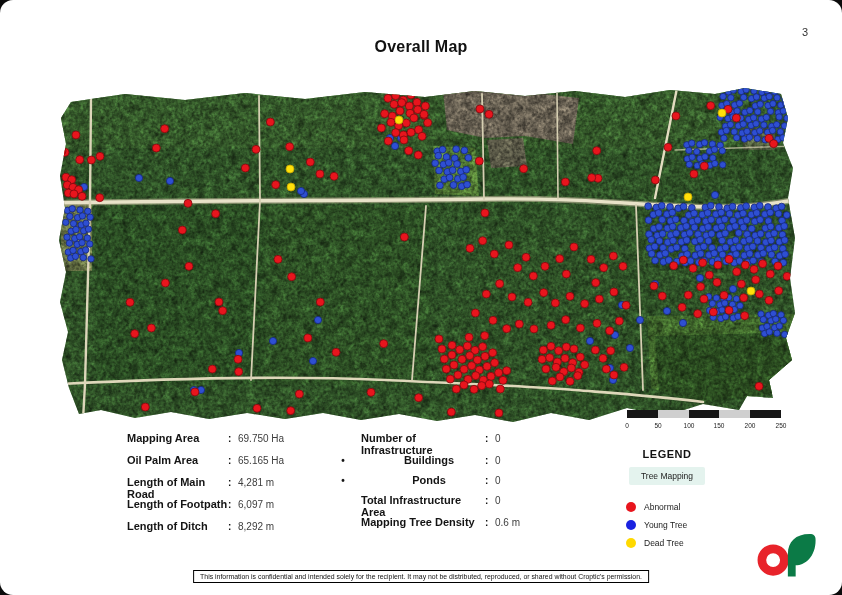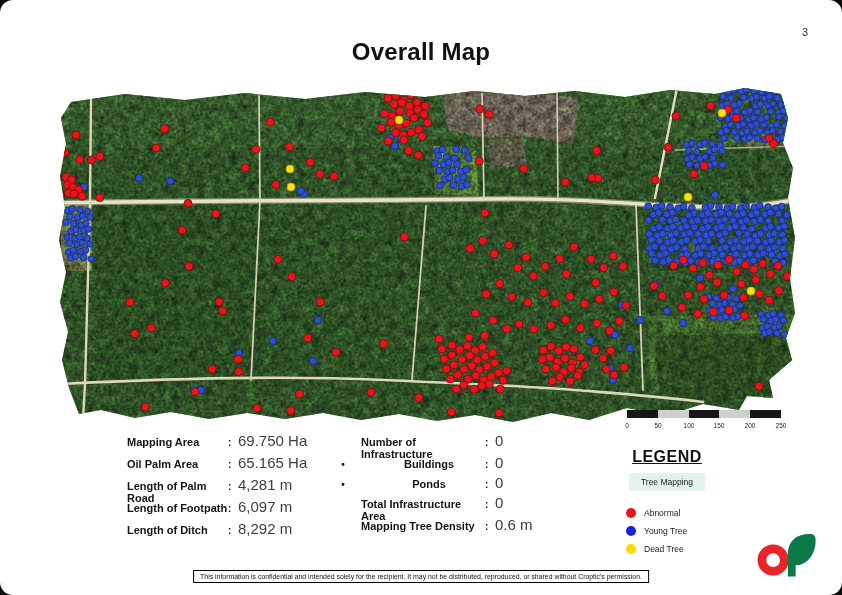--- a/index.html
+++ b/index.html
@@ -9,45 +9,45 @@
     position:relative;overflow:hidden;
   }
   .card{
     position:absolute;inset:0;background:#ffffff;border-radius:13px;overflow:hidden;
   }
   
   .logo{position:absolute;left:20px;top:24px;font-size:29px;font-weight:700;letter-spacing:-1px;color:#1c1c1c;}
   .logo .o{color:#e8232a;}
   .logo .p{color:#0b8a4b;}
   .page-num{position:absolute;right:34px;top:26px;font-size:11px;color:#333;}
-  .title{position:absolute;left:0;right:0;top:38px;text-align:center;font-size:24px;font-weight:800;color:#111;letter-spacing:.2px;}
+  .title{position:absolute;left:0;right:0;top:38px;text-align:center;font-size:16px;font-weight:800;color:#111;letter-spacing:.2px;}
   
   .map-wrap{position:absolute;left:55px;top:88px;width:740px;height:336px;}
   .map-wrap svg{display:block;}
   
   .scalebar{position:absolute;left:627px;top:410px;width:154px;height:24px;}
   .scalebar .bar{display:flex;height:8px;width:154px;}
   .scalebar .seg{flex:1;}
   .scalebar .seg:nth-child(odd){background:#161616;}
   .scalebar .seg:nth-child(even){background:#cfcfcf;}
   .scalebar .lbl{position:absolute;top:12px;font-size:6.5px;color:#222;transform:translateX(-50%);}
   
   .stats-left{position:absolute;left:127px;top:432px;}
   .stats-right{position:absolute;left:337px;top:432px;}
   .stat-row{display:flex;align-items:baseline;height:22px;}
   .stat-row.bullet-row{height:20px;}
   .s-label{font-weight:700;font-size:11px;color:#141414;width:101px;}
   .stats-right .s-label{width:124px;padding-left:24px;}
   .bullet-row .s-label{width:112px;text-align:center;}
   .s-bullet{font-weight:700;font-size:10px;color:#141414;width:12px;text-align:center;}
   .s-colon{font-weight:700;font-size:10px;color:#141414;width:10px;}
-  .s-value{font-size:15px;color:#3d3d3d;}
+  .s-value{font-size:10px;color:#3d3d3d;}
   
   .legend{position:absolute;left:612px;top:448px;width:110px;text-align:center;}
-  .legend-title{font-size:16px;font-weight:800;color:#111;letter-spacing:.5px;text-decoration:underline;}
+  .legend-title{font-size:11px;font-weight:800;color:#111;letter-spacing:.5px;}
   .legend-chip{display:inline-block;margin-top:7px;padding:4px 12px;font-size:8.5px;color:#222;border-radius:2px;}
   .legend-items{margin-top:9px;text-align:left;padding-left:14px;}
   .legend-item{display:flex;align-items:flex-end;height:18px;}
   .legend-dot{width:10px;height:10px;border-radius:50%;margin-right:8px;flex:0 0 auto;}
   .legend-label{font-size:8.5px;color:#222;}
   
   .footer-box{
     position:absolute;left:50%;transform:translateX(-50%);top:570px;
     border:1px solid #000;padding:2px 6px;font-size:6.9px;color:#111;white-space:nowrap;background:#fff;
   }
@@ -777,21 +777,21 @@
         <span class="s-label">Mapping Area</span>
         <span class="s-colon">:</span>
         <span class="s-value">69.750 Ha</span>
       </div>
     <div class="stat-row">
         <span class="s-label">Oil Palm Area</span>
         <span class="s-colon">:</span>
         <span class="s-value">65.165 Ha</span>
       </div>
     <div class="stat-row">
-        <span class="s-label">Length of Palm Road</span>
+        <span class="s-label">Length of Main Road</span>
         <span class="s-colon">:</span>
         <span class="s-value">4,281 m</span>
       </div>
     <div class="stat-row">
         <span class="s-label">Length of Footpath</span>
         <span class="s-colon">:</span>
         <span class="s-value">6,097 m</span>
       </div>
     <div class="stat-row">
         <span class="s-label">Length of Ditch</span>

